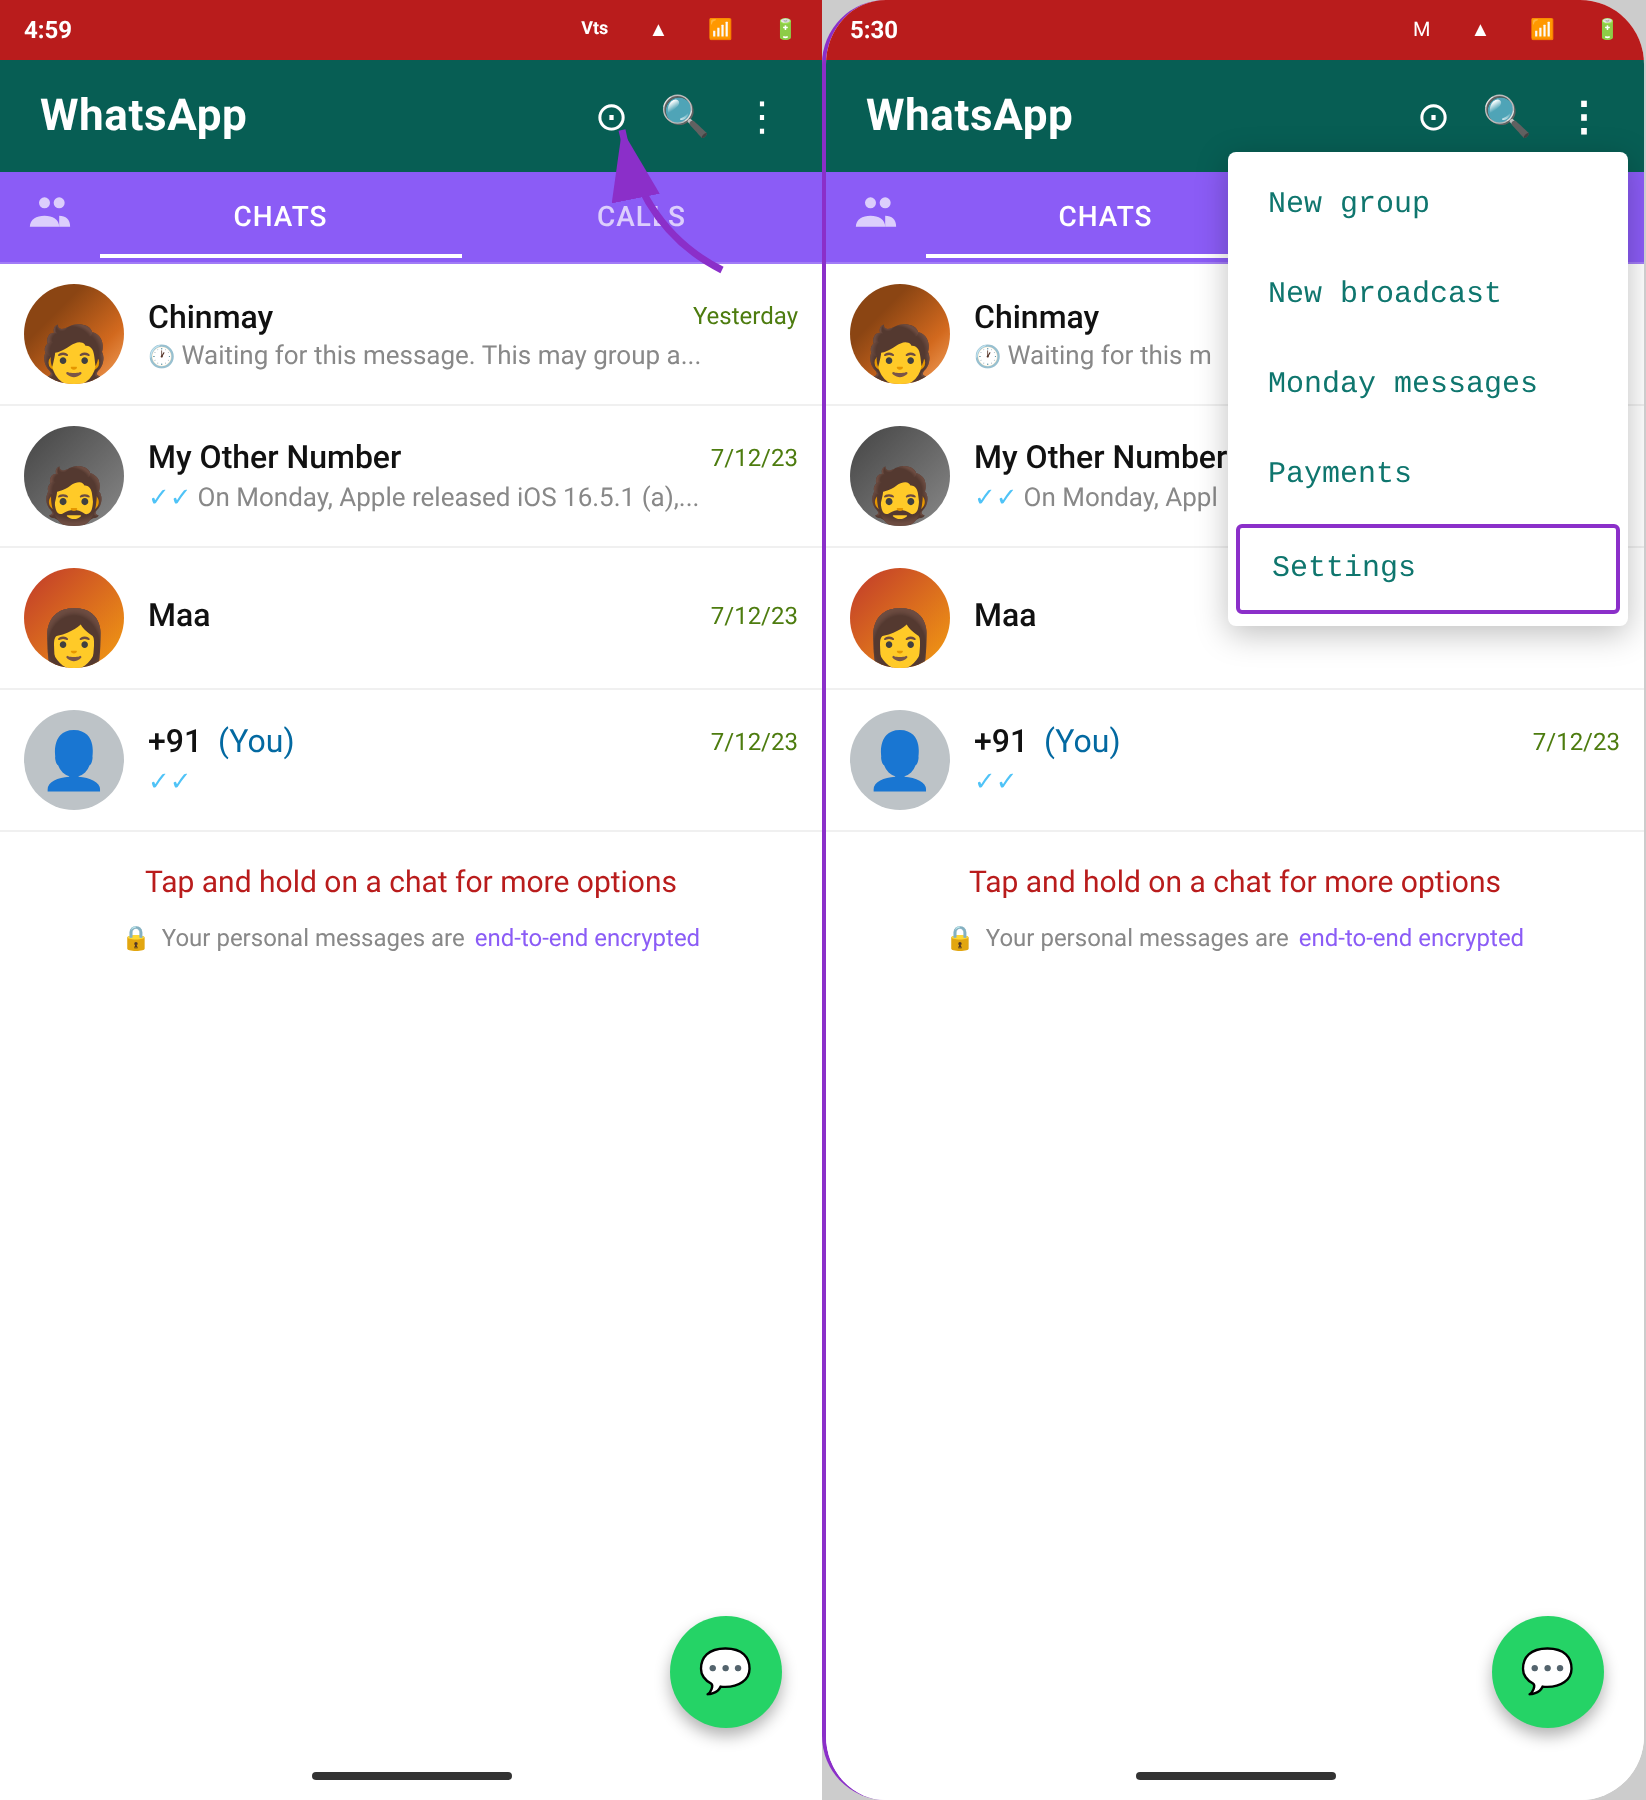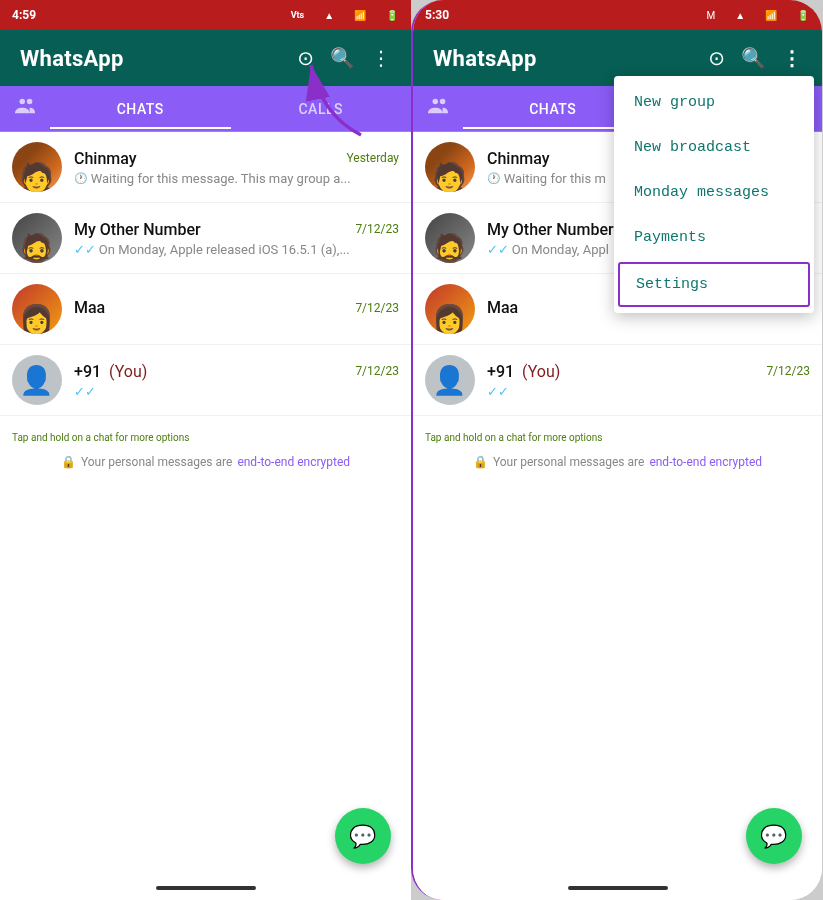--- a/index.html
+++ b/index.html
@@ -152,21 +152,21 @@
     .chat-name {
       font-size: 16px;
       font-weight: 500;
       color: #111;
       white-space: nowrap;
       overflow: hidden;
       text-overflow: ellipsis;
     }
 
     .chat-name .you-label {
-      color: #7f1d1d;
+      color: #0369a1;
       font-weight: 400;
     }
 
     .chat-date {
       font-size: 12px;
       color: #4d7c0f;
       flex-shrink: 0;
       margin-left: 8px;
     }
 
@@ -181,23 +181,24 @@
       gap: 3px;
     }
 
     .chat-preview .tick {
       color: #4fc3f7;
       font-size: 13px;
     }
 
     
     .bottom-tip {
+      text-align: center;
       padding: 16px 12px 6px;
-      font-size: 10px;
-      color: #4d7c0f;
+      font-size: 15px;
+      color: #b91c1c;
     }
 
     .encrypted-notice {
       display: flex;
       align-items: center;
       justify-content: center;
       gap: 5px;
       padding: 6px 12px 12px;
       font-size: 12px;
       color: #888;

